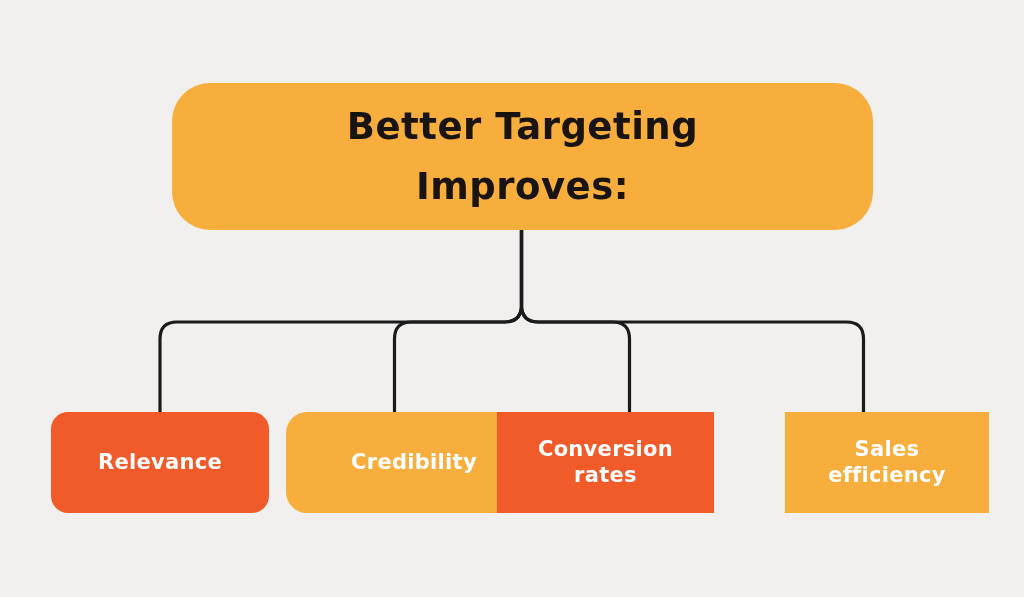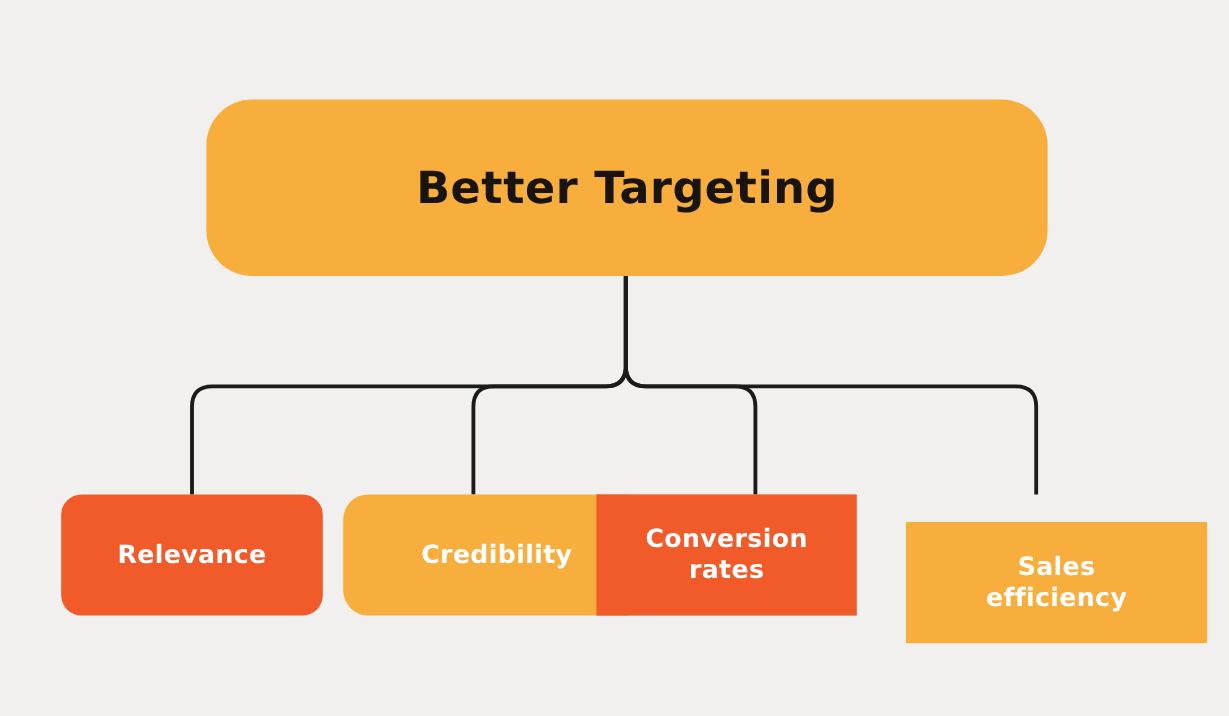--- a/index.html
+++ b/index.html
@@ -65,36 +65,37 @@
     letter-spacing: 0.3px;
     white-space: pre-line;
     padding: 0 10px;
     box-sizing: border-box;
   }
   .fill-orange { background: #f15a29; }
   .fill-amber  { background: #f8ae3d; }
   #child-1 { left: 51px;  width: 218px; border-radius: 17px; }
   #child-2 { left: 286px; width: 256px; border-radius: 21px; }
   #child-3 { left: 497px; width: 217px; }
-  #child-4 { left: 755px; width: 251px; margin-top: 23px; }
+  #child-4 { left: 785px; width: 204px; }
 </style>
 </head>
 <body>
 
 <div class="canvas">
 
   <svg class="connectors" width="1024" height="597" viewBox="0 0 1024 597" aria-hidden="true">
     <path d="M521.5 230 V305 Q521.5 322 504.5 322 H177 Q160 322 160 339 V412"></path>
     <path d="M521.5 230 V305 Q521.5 322 504.5 322 H411.5 Q394.5 322 394.5 339 V412"></path>
     <path d="M521.5 230 V305 Q521.5 322 538.5 322 H612.5 Q629.5 322 629.5 339 V412"></path>
     <path d="M521.5 230 V305 Q521.5 322 538.5 322 H846.5 Q863.5 322 863.5 339 V412"></path>
   </svg>
 
   <div class="root-node">
     <div class="root-title-line">Better Targeting</div>
+    <div class="root-title-line">Improves:</div>
   </div>
 
   <div id="child-1" class="child-node fill-orange">
     <span>Relevance</span>
   </div>
 
   <div id="child-2" class="child-node fill-amber">
     <span>Credibility</span>
   </div>
 

